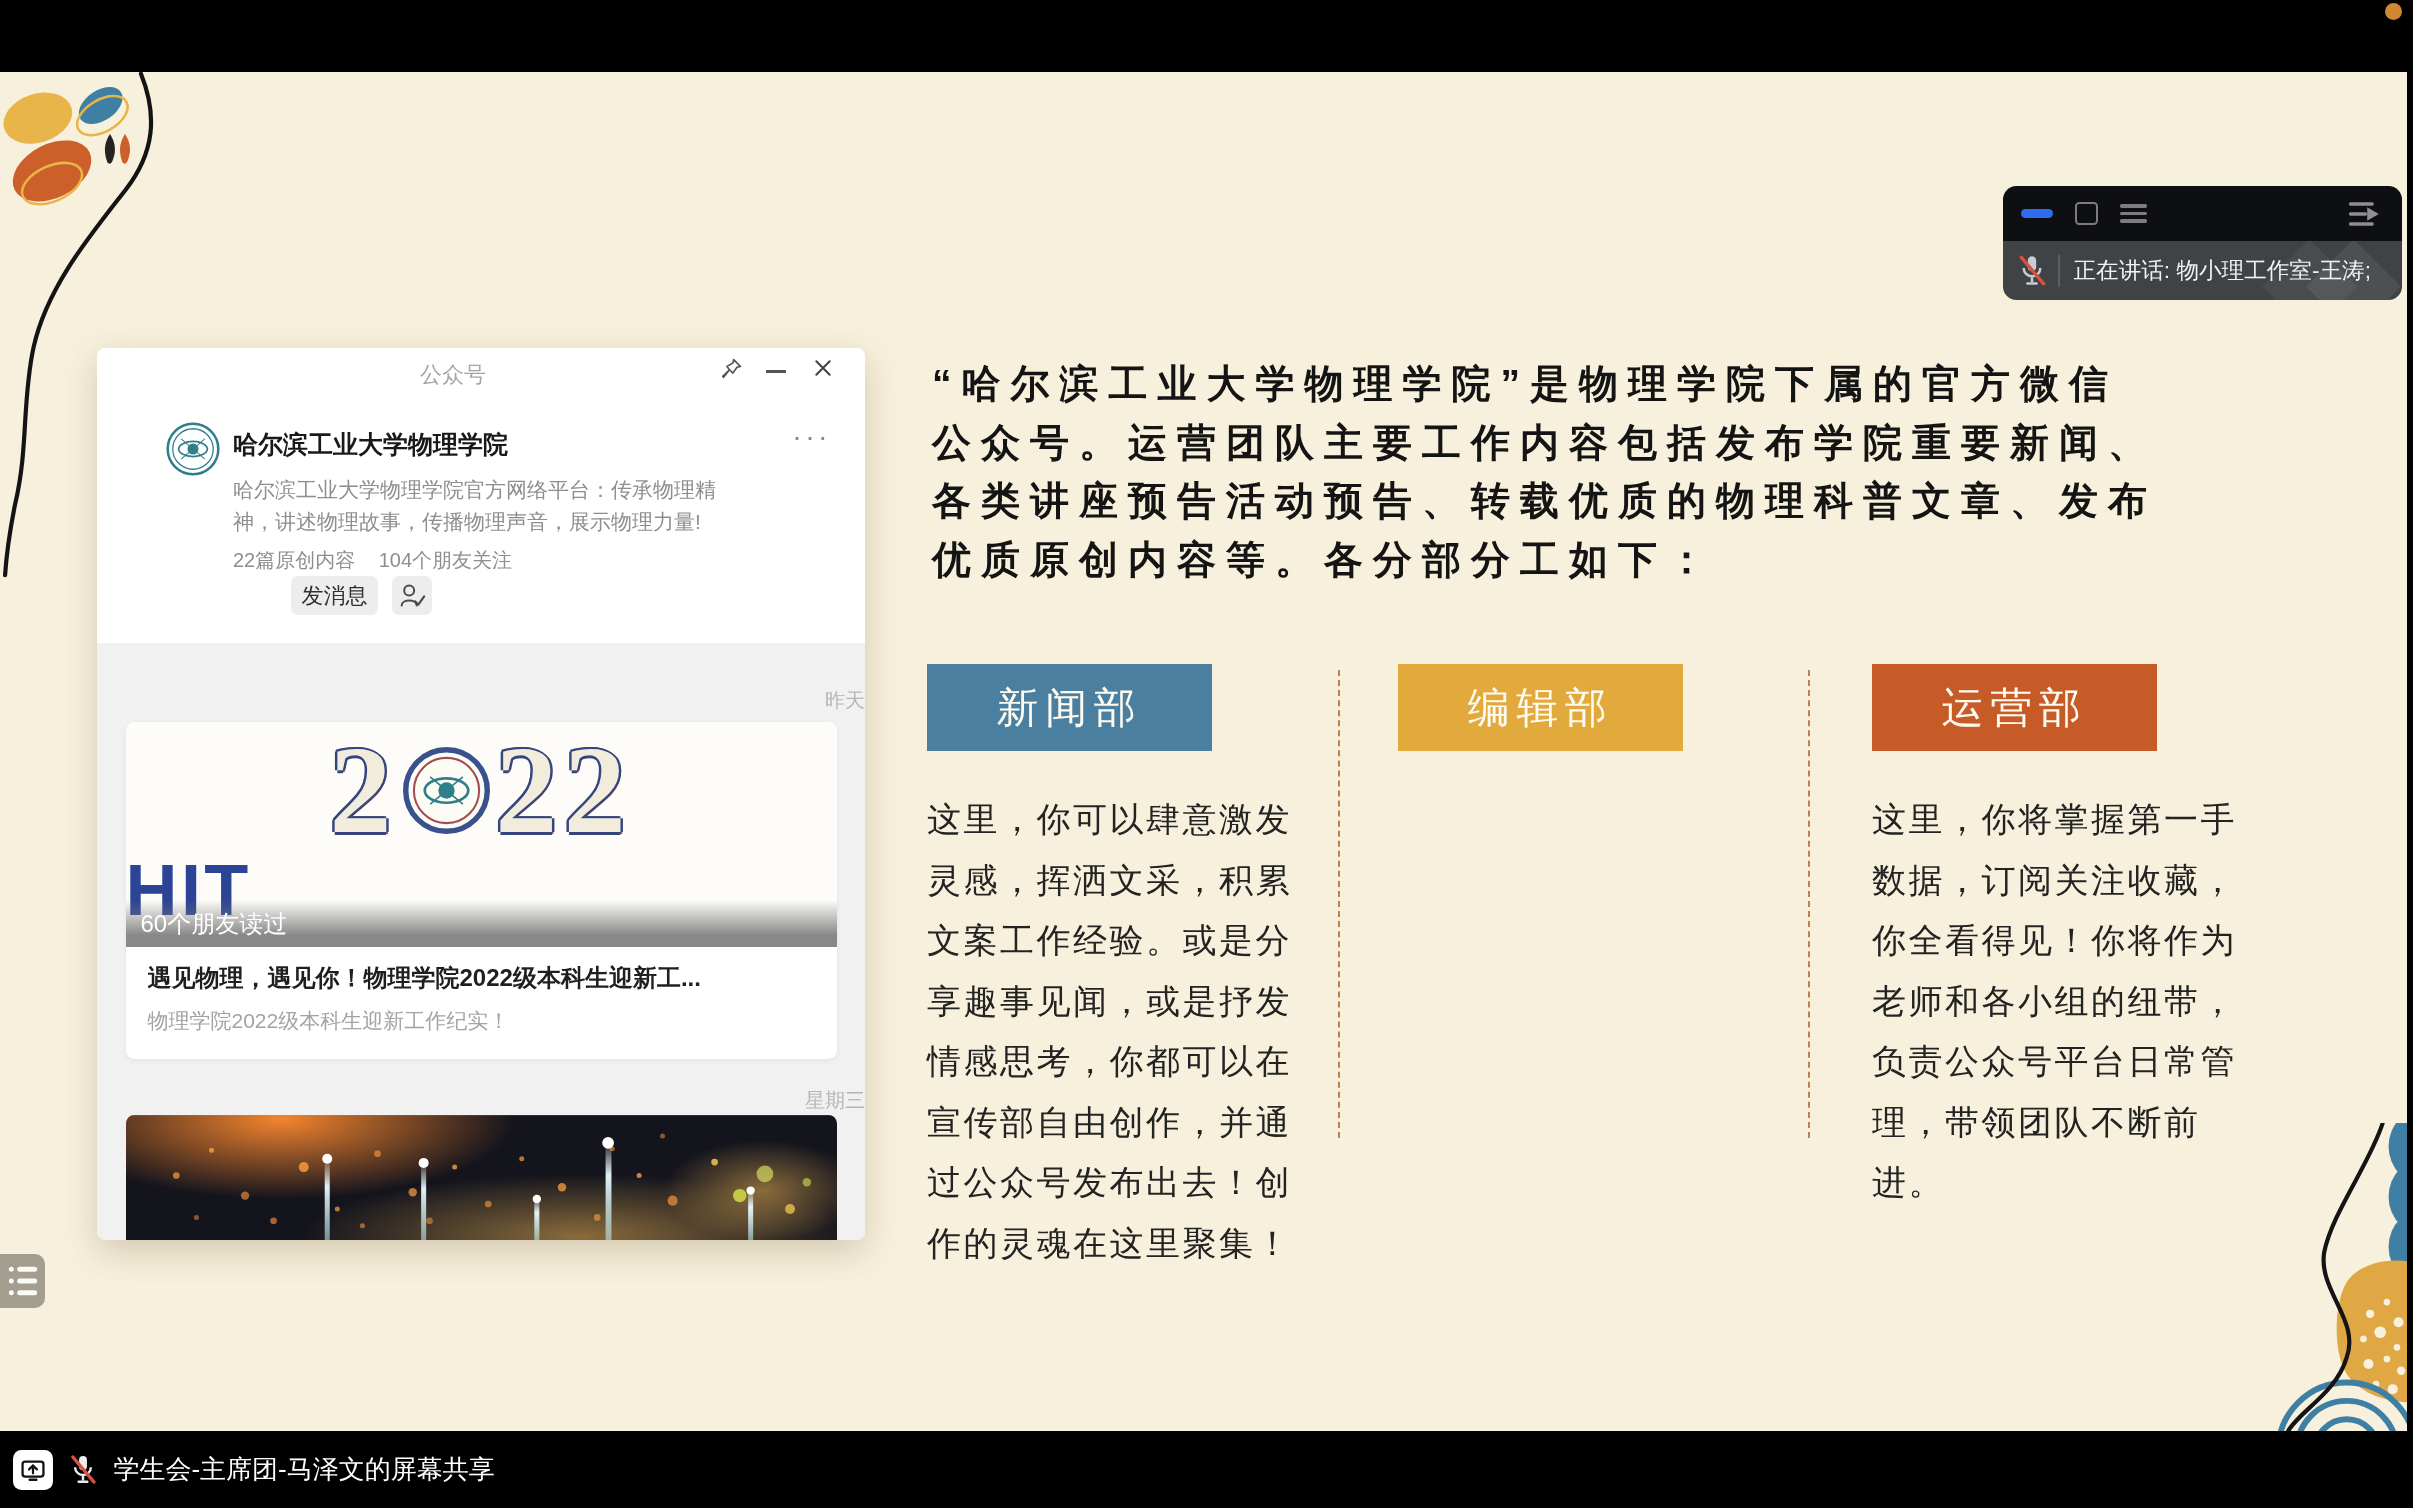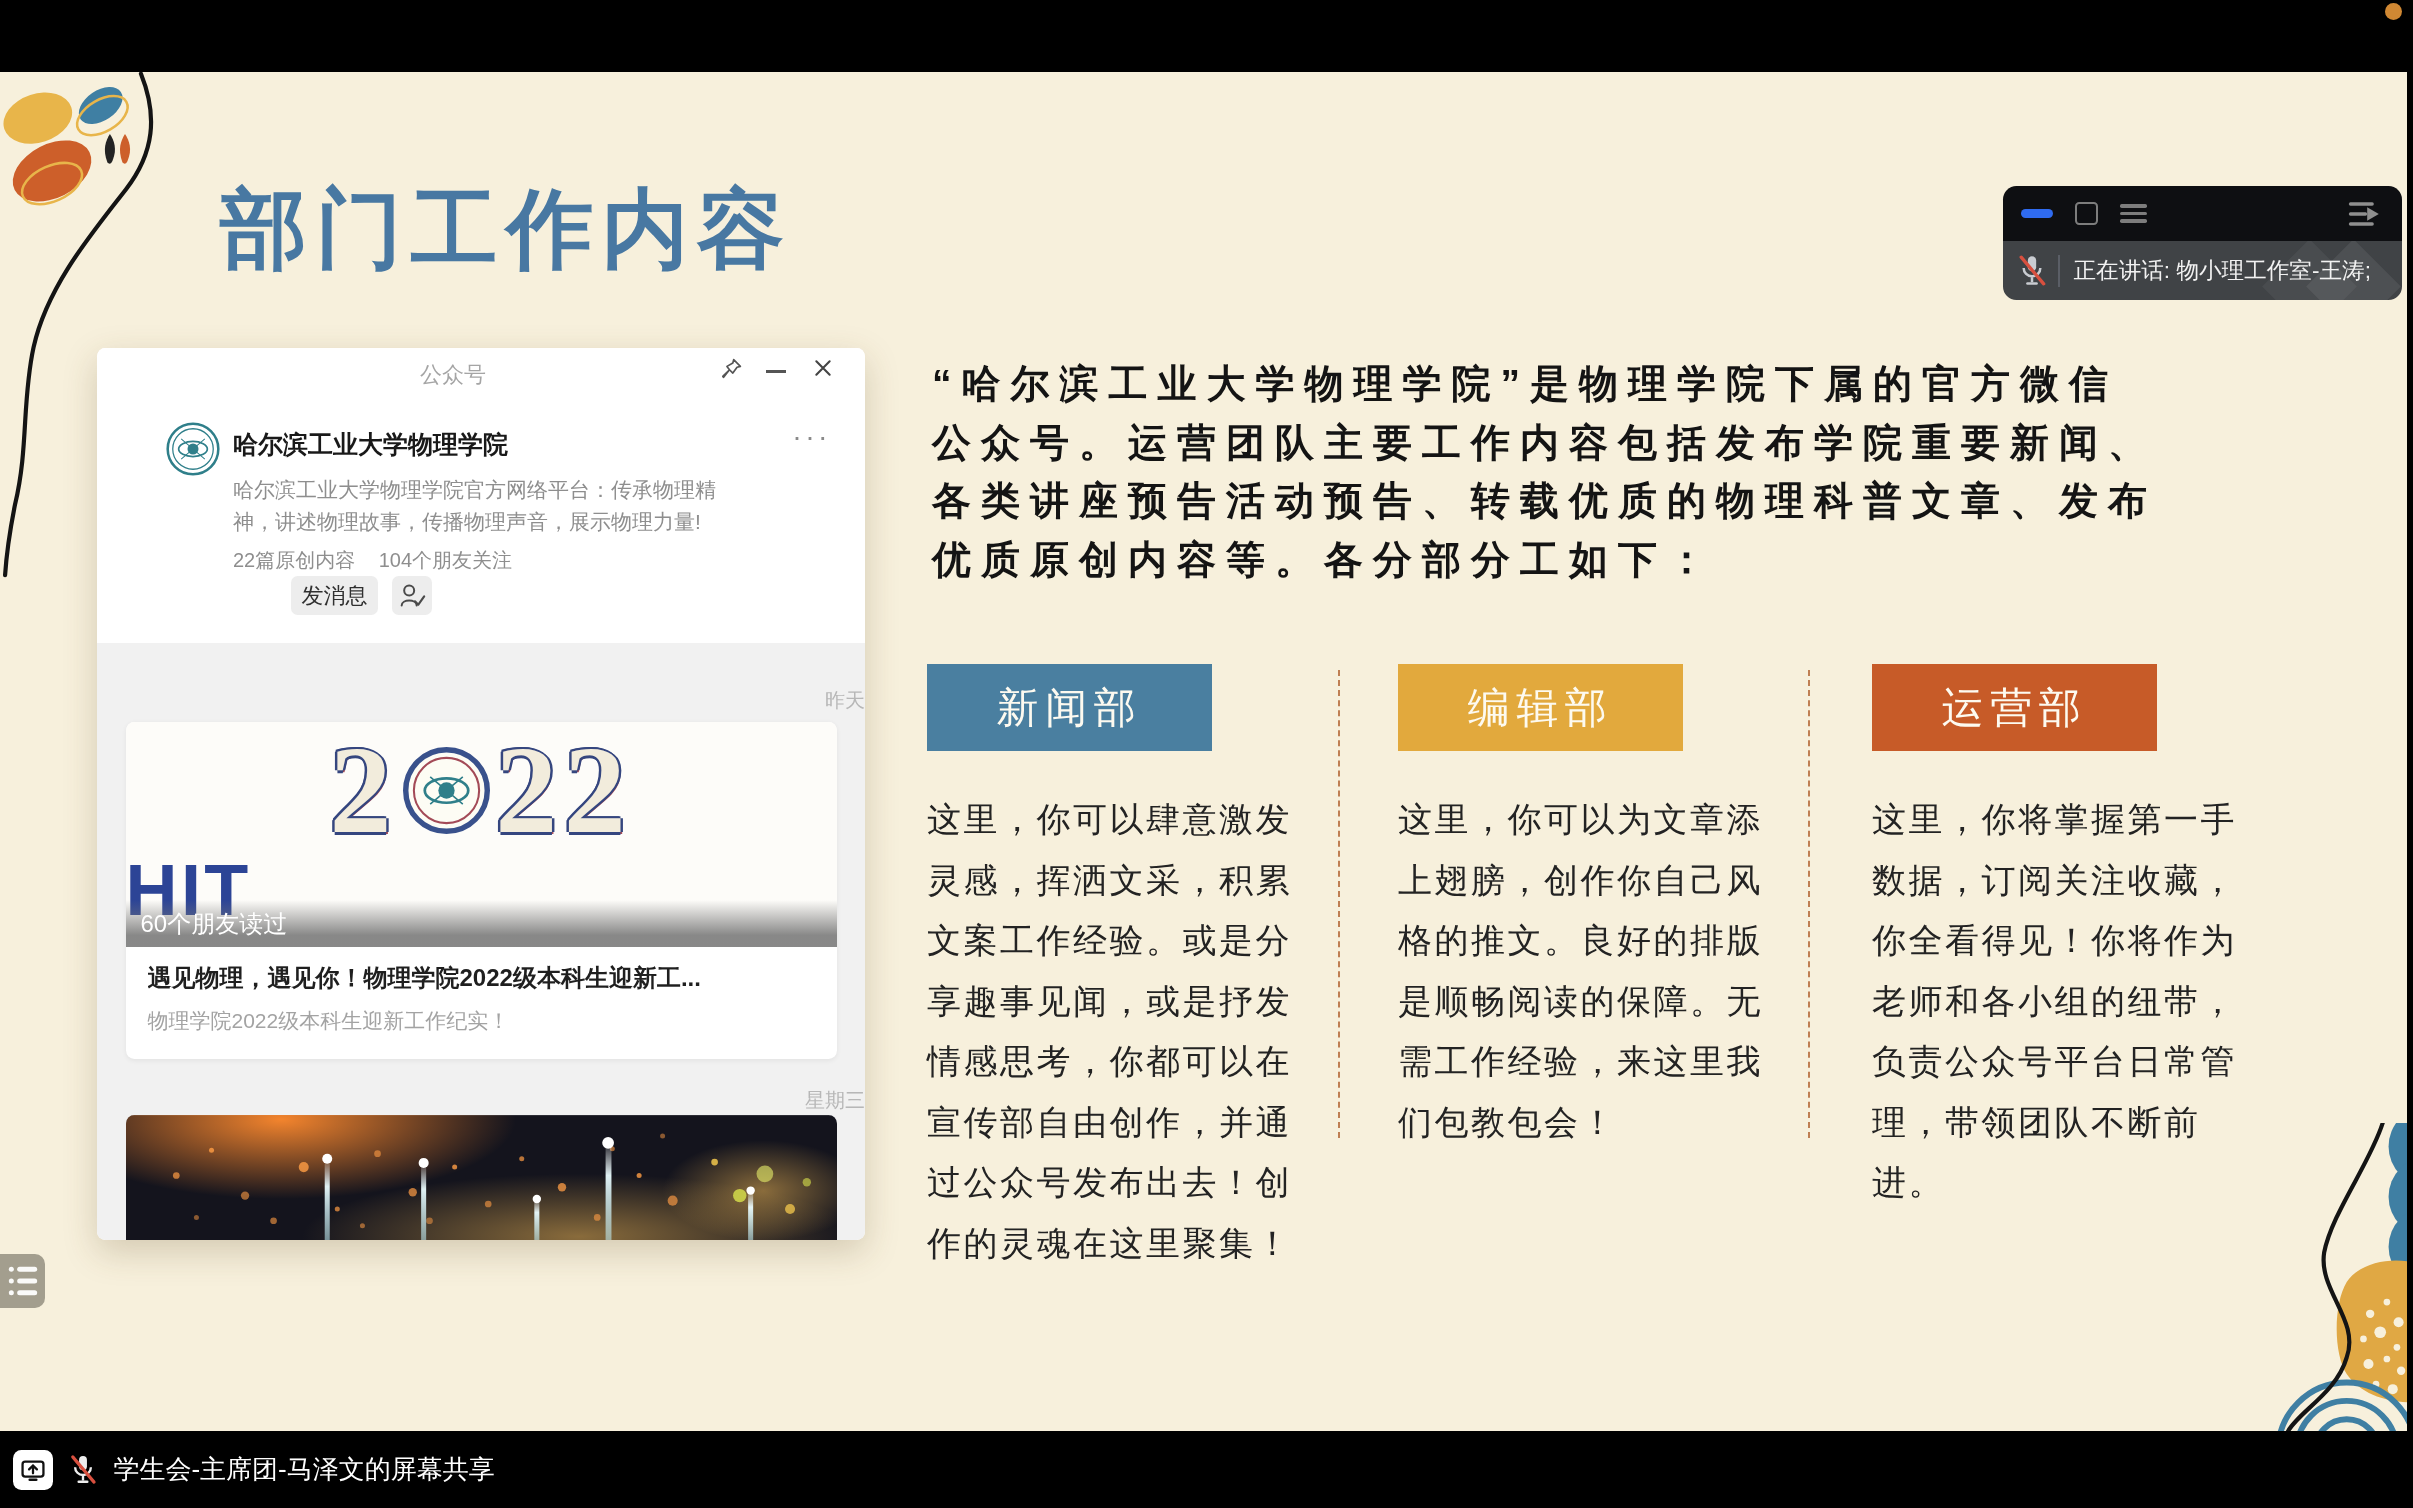--- a/index.html
+++ b/index.html
@@ -142,33 +142,31 @@
     </g>
     <g fill="none" stroke="#3f7fa3" stroke-width="7">
       <circle cx="100" cy="392" r="16"></circle>
         <circle cx="100" cy="392" r="38"></circle>
       <circle cx="100" cy="392" r="60"></circle>
         <circle cx="100" cy="392" r="82"></circle>
     </g>
     <path d="M143 0 C128 48 82 108 73 155 C66 200 116 236 100 280 C88 322 44 344 30 368" fill="none" stroke="#141414" stroke-width="5" stroke-linecap="round"></path>
   </svg>
 
-  <div class="abs slide-title">部门工作内容</div>
 
   <div class="abs intro">“哈尔滨工业大学物理学院”是物理学院下属的官方微信公众号。运营团队主要工作内容包括发布学院重要新闻、各类讲座预告活动预告、转载优质的物理科普文章、发布优质原创内容等。各分部分工如下：</div>
 
   <div class="abs dept-box dept-box-1" style="background-color: rgb(74, 127, 160);">新闻部</div>
   <div class="abs dept-box dept-box-2" style="background-color: rgb(226, 169, 61);">编辑部</div>
   <div class="abs dept-box dept-box-3" style="background-color: rgb(199, 91, 40);">运营部</div>
 
   <div class="abs v-divider v-divider-1"></div>
   <div class="abs v-divider v-divider-2"></div>
 
   <div class="abs dept-text dept-text-1">这里，你可以肆意激发灵感，挥洒文采，积累文案工作经验。或是分享趣事见闻，或是抒发情感思考，你都可以在宣传部自由创作，并通过公众号发布出去！创作的灵魂在这里聚集！</div>
-  <div class="abs dept-text dept-text-2">这里，你可以为文章添上翅膀，创作你自己风格的推文。良好的排版是顺畅阅读的保障。无需工作经验，来这里我们包教包会！</div>
   <div class="abs dept-text dept-text-3">这里，你将掌握第一手数据，订阅关注收藏，你全看得见！你将作为老师和各小组的纽带，负责公众号平台日常管理，带领团队不断前进。</div>
 
   <div class="abs wechat">
     <div class="abs wc-titlebar"></div>
     <div class="abs wc-title">公众号</div>
     <svg class="abs wc-pin" width="22" height="23.5" viewBox="0 0 26 28">
       <path d="M15 2 L23 10 L19 11 L14 18 L10 14 L3 23 L2 22 L10 14 L7 10 L14 6 Z" fill="none" stroke="#555" stroke-width="2" stroke-linejoin="round"></path>
     </svg>
     <div class="abs wc-min"></div>
     <svg class="abs wc-close" width="20" height="20" viewBox="0 0 24 24">

